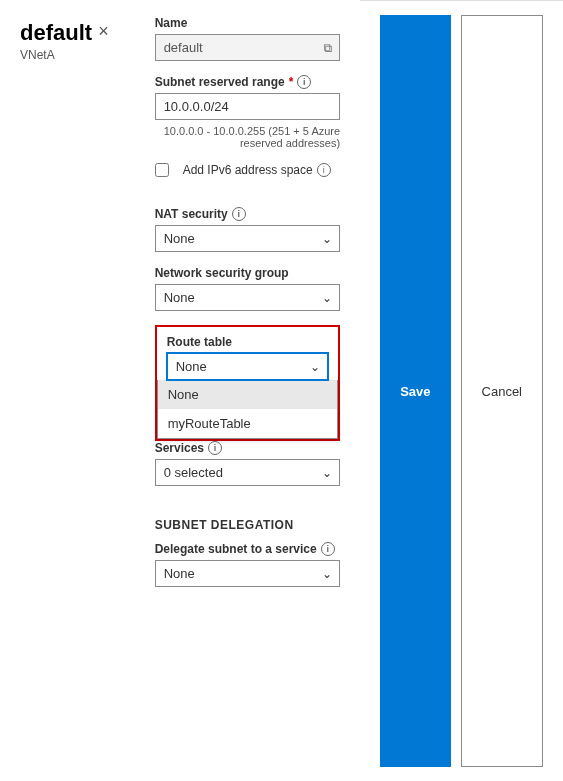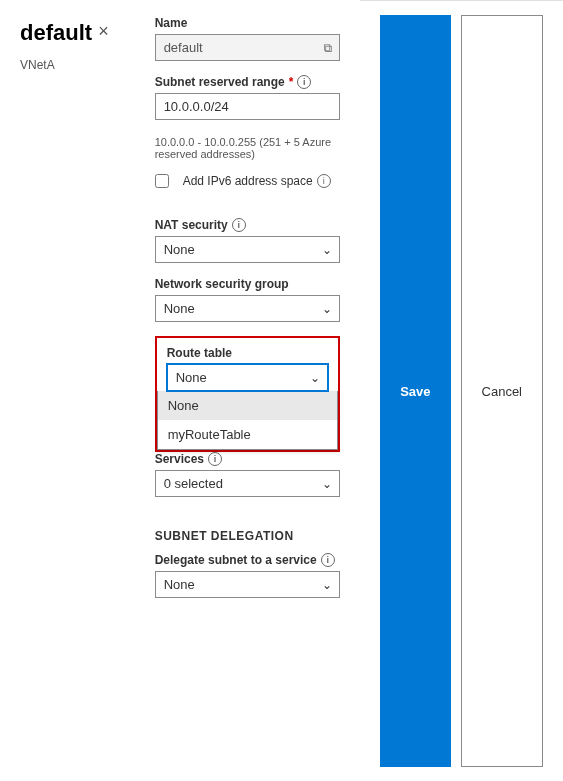--- a/index.html
+++ b/index.html
@@ -30,21 +30,21 @@
     .panel-title-block {}
     .panel-title {
       font-size: 22px;
       font-weight: 600;
       color: #000;
       line-height: 1.2;
     }
     .panel-subtitle {
       font-size: 12px;
       color: #555;
-      margin-top: 12px;
+      margin-top: 2px;
     }
     .close-btn {
       background: none;
       border: none;
       cursor: pointer;
       font-size: 18px;
       color: #555;
       padding: 2px 6px;
       line-height: 1;
     }
@@ -102,22 +102,22 @@
       color: #666;
       font-size: 12px;
       cursor: pointer;
     }
     .input-wrapper {
       position: relative;
     }
     .address-hint {
       font-size: 11px;
       color: #555;
-      text-align: left;
-      margin-top: 16px;
+      text-align: right;
+      margin-top: 5px;
     }
     .checkbox-row {
       display: flex;
       align-items: center;
       gap: 14px;
       margin-bottom: 30px;
     }
     .checkbox-row input[type="checkbox"] {
       width: 14px;
       height: 14px;

